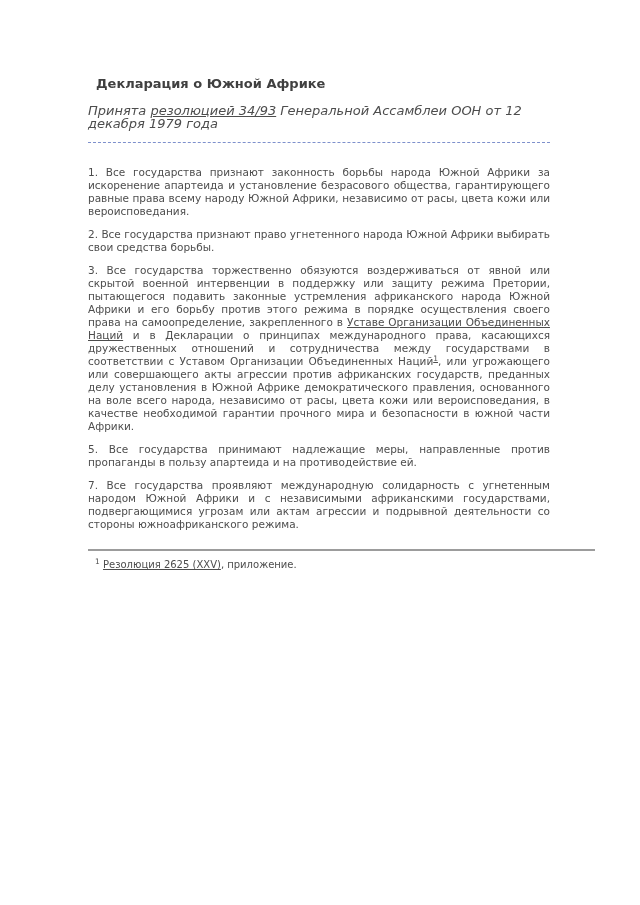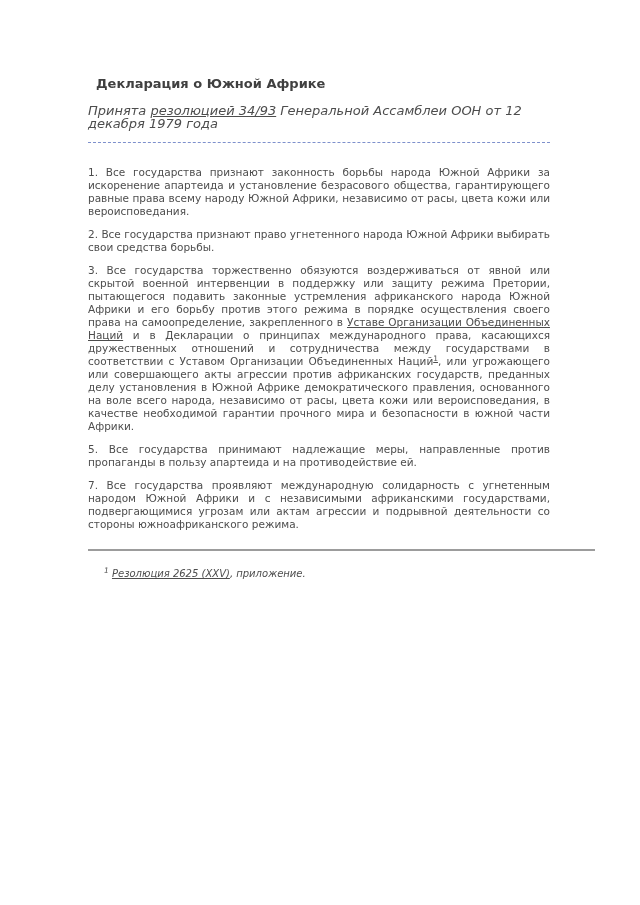--- a/index.html
+++ b/index.html
@@ -59,23 +59,22 @@
   }
   .footnote-rule {
     border: none;
     border-top: 2px solid #9c9c9c;
     width: 507px;
     margin: 18px 0 7px 0;
   }
   .footnote {
     font-size: 10px;
     line-height: 13px;
-    margin: 16px;
+    margin: 7px;
     width: 462px;
-    font-style: italic;
   }
 </style>
 </head>
 <body>
 
 <div class="page">
 
   <h1 class="doc-title">Декларация о Южной Африке</h1>
 
   <p class="doc-subtitle"><span>Принята </span><span class="doc-link">резолюцией 34/93</span><span> Генеральной Ассамблеи ООН от 12 декабря 1979 года</span></p>

